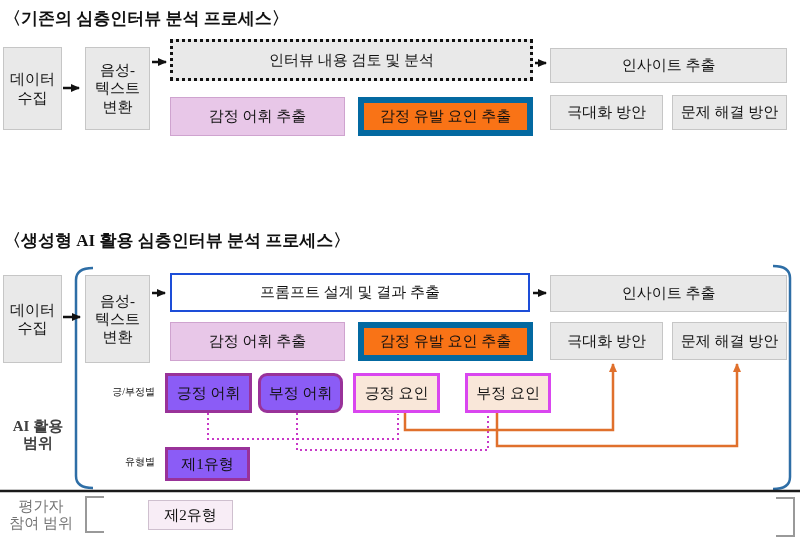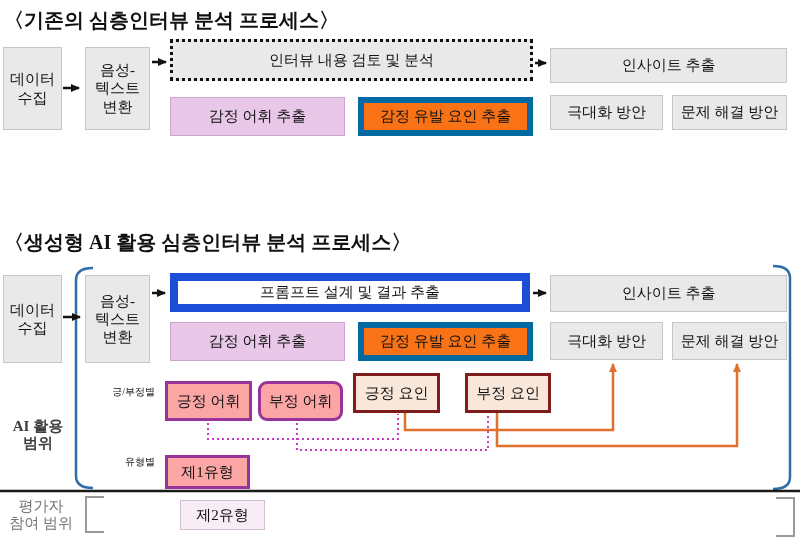--- a/index.html
+++ b/index.html
@@ -6,25 +6,25 @@
   body{width:800px;height:541px;position:relative;overflow:hidden;
        font-family:"Liberation Serif","DejaVu Serif",serif;color:#111;}
   .stage{position:absolute;left:0;top:0;width:800px;height:541px;}
   svg.layer{position:absolute;left:0;top:0;z-index:1;pointer-events:none;}
   .box{position:absolute;z-index:2;display:flex;align-items:center;justify-content:center;
        text-align:center;white-space:pre-line;line-height:1.22;font-size:15px;box-sizing:border-box;}
   .gray{background:#e9e9e9;border:1px solid #c6c6c6;}
   .pinkfill{background:#e8c7e8;border:1px solid #cfa3cf;}
   .orangefill{background:#f97316;border:6px solid #0369a1;}
   .dottedbox{background:#e9e9e9;border:3px dotted #111;}
-  .promptbox{background:#ffffff;border:8px solid #1d4ed8;}
-  .purpleborder{background:#fca5a5;border:3px solid #993299;margin-top:8px;}
-  .orangeborder{background:#f9e7d9;border:3px solid #7f1d1d;}
+  .promptbox{background:#ffffff;border:2px solid #1d4ed8;}
+  .purpleborder{background:#8b5cf6;border:3px solid #993299;}
+  .orangeborder{background:#f9e7d9;border:3px solid #d946ef;}
   .lightpink{background:#f8edf6;border:1px solid #cfc0cf;}
-  .title{position:absolute;z-index:2;font-size:20px;font-weight:bold;white-space:nowrap;}
+  .title{position:absolute;z-index:2;font-size:17px;font-weight:bold;white-space:nowrap;}
   .rowlabel{position:absolute;z-index:2;font-size:10px;text-align:right;white-space:nowrap;}
   .ailabel{position:absolute;z-index:2;font-size:15px;font-weight:bold;color:#404040;
            text-align:center;white-space:pre-line;line-height:1.15;}
   .evallabel{position:absolute;z-index:2;font-size:15px;color:#737373;
            text-align:center;white-space:pre-line;line-height:1.1;}
 </style>
 </head>
 <body>
 
 <div class="stage">
@@ -97,15 +97,15 @@
   <div class="box orangeborder" style="left:465px;top:373px;width:86px;height:40px;">부정 요인</div>
 
   <div class="rowlabel" style="left:75px;top:455px;width:80px;">유형별</div>
   <div class="box purpleborder" style="left:165px;top:447px;width:85px;height:34px;">제1유형</div>
 
   <div class="ailabel" style="left:6px;top:418px;width:64px;">AI 활용
 범위</div>
 
   <div class="evallabel" style="left:3px;top:498px;width:76px;">평가자
 참여 범위</div>
-  <div class="box lightpink" style="left:180px;top:500px;width:85px;height:30px;">제2유형</div>
+  <div class="box lightpink" style="left:148px;top:500px;width:85px;height:30px;">제2유형</div>
 
 </div>
 
 </body></html>

